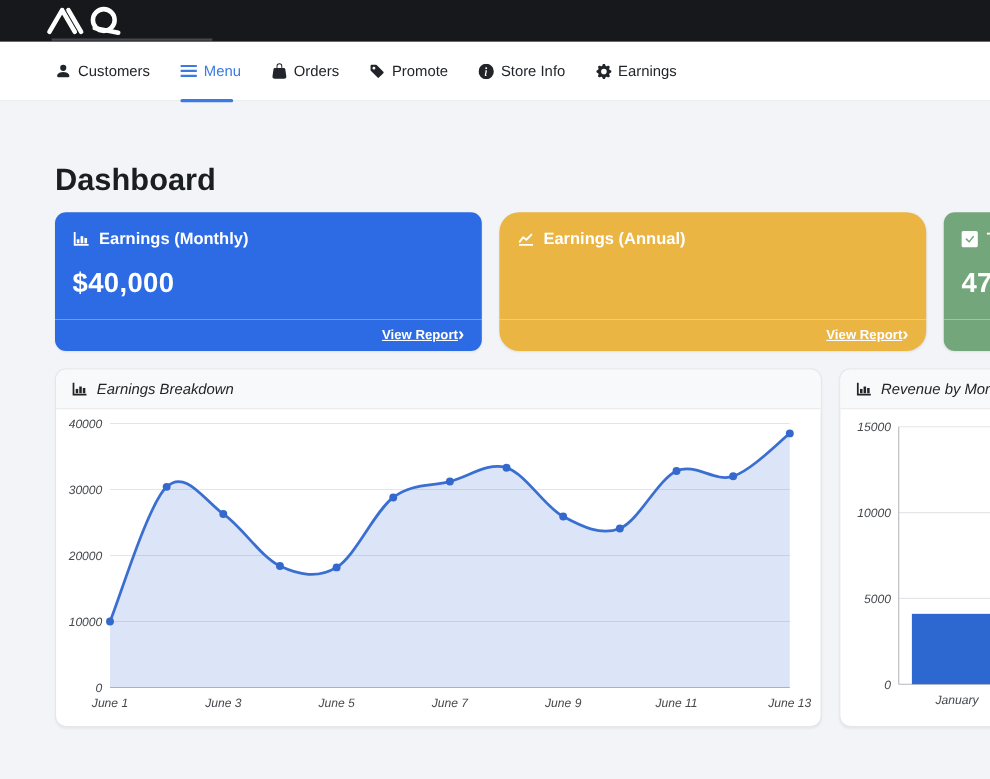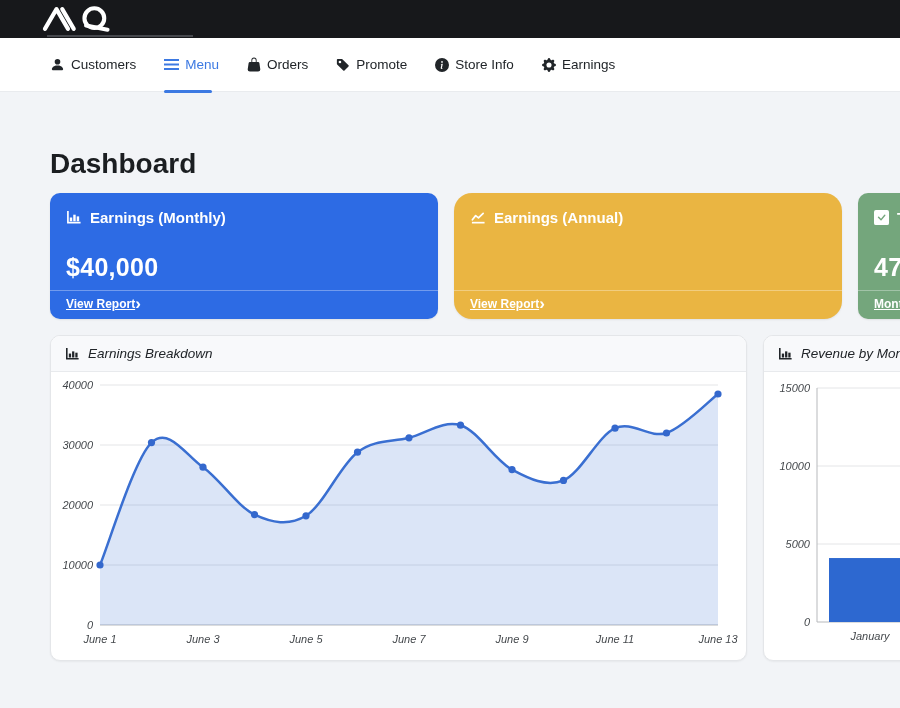--- a/index.html
+++ b/index.html
@@ -36,24 +36,24 @@
     margin:57px 0 14px 0;font-size:28px;line-height:30px;font-weight:bold;color:#1b1e21;
   }
   
   .cards-row{display:flex;gap:16px;}
   .stat-card{
     width:388px;height:126px;border-radius:10px;color:#ffffff;flex:0 0 auto;
     display:flex;flex-direction:column;box-shadow:0 1px 2px rgba(0,0,0,.08);
   }
   .stat-head{display:flex;align-items:center;gap:8px;padding:16px 16px 0 16px;font-size:15px;font-weight:bold;}
   .stat-head svg{display:block;}
-  .stat-value{padding:0 16px;margin-top:27px;font-size:25px;font-weight:bold;letter-spacing:.3px;}
+  .stat-value{padding:0 16px;margin-top:17px;font-size:25px;font-weight:bold;letter-spacing:.3px;}
   .stat-foot{
     margin-top:auto;border-top:1px solid rgba(255,255,255,.33);
-    display:flex;align-items:center;justify-content:flex-start;
+    display:flex;align-items:center;justify-content:flex-end;
     padding:6px 16px 8px 16px;
   }
   .stat-link{color:#fff;font-size:12px;font-weight:bold;text-decoration:underline;cursor:pointer;}
   .chev{font-size:17px;line-height:12px;color:#ffffff;cursor:pointer;font-weight:bold;}
   
   .charts-row{display:flex;gap:16px;margin-top:16px;font-style:italic;}
   .chart-card{
     background:#ffffff;border:1px solid #e4e6e9;border-radius:10px;flex:0 0 auto;
     overflow:hidden;box-shadow:0 1px 2px rgba(0,0,0,.05);
   }

